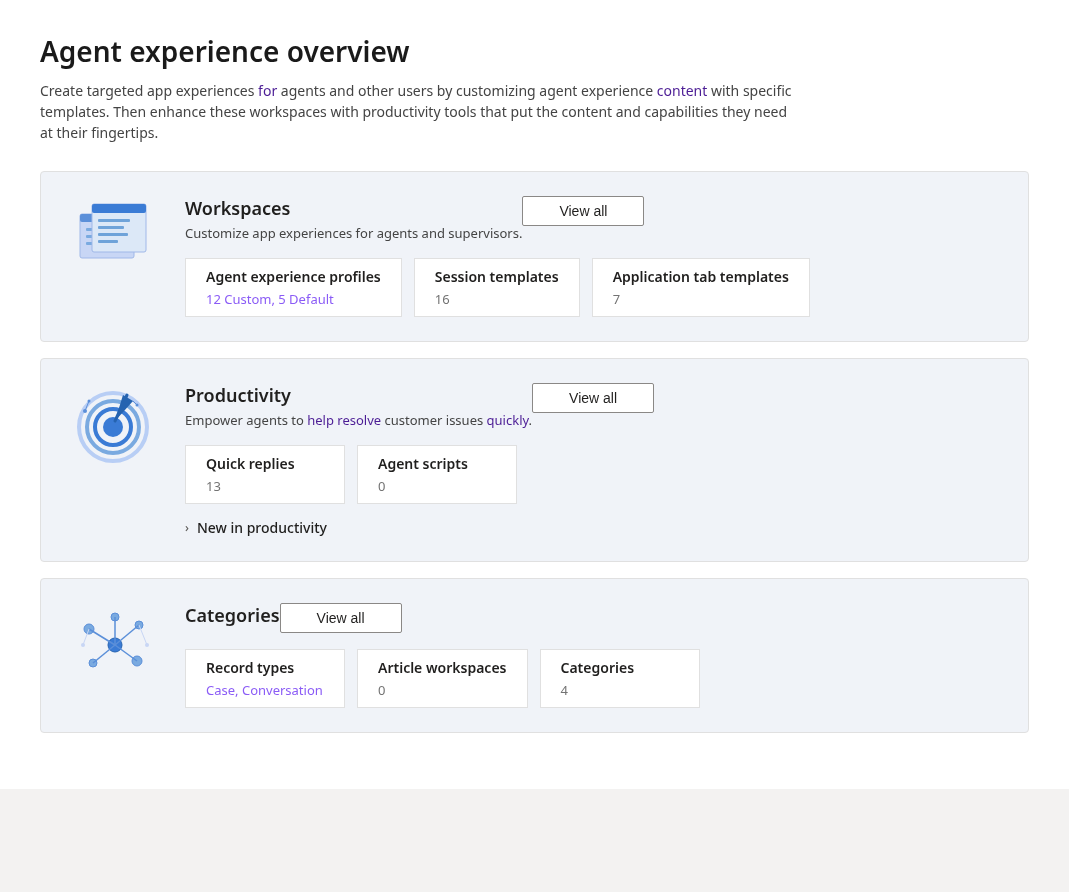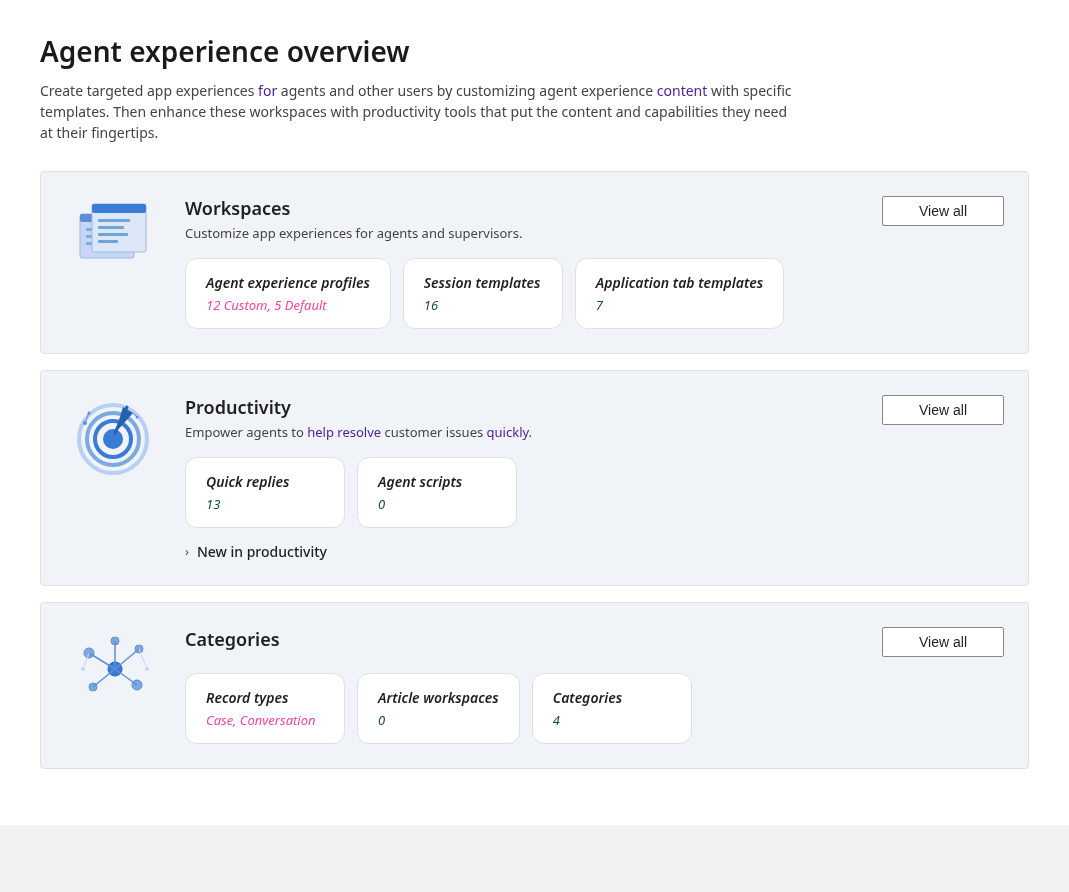--- a/index.html
+++ b/index.html
@@ -48,21 +48,20 @@
       width: 100px;
       display: flex;
       align-items: center;
       justify-content: center;
     }
     .section-content {
       flex: 1;
     }
     .section-header {
       display: flex;
-      justify-content: space-between;
       align-items: flex-start;
       margin-bottom: 16px;
     }
     .section-title {
       font-size: 18px;
       font-weight: 600;
       color: #201f1e;
       margin-bottom: 4px;
     }
     .section-desc {
@@ -82,37 +81,36 @@
     }
 
     .cards-row {
       display: flex;
       gap: 12px;
       flex-wrap: wrap;
     }
     .card {
       background: #fff;
       border: 1px solid #e0e0e0;
-      border-radius: 12px;
-      padding: 14px 20px;
+      border-radius: 0;
+      padding: 8px 20px;
       min-width: 160px;
       cursor: pointer;
-      font-style: italic;
     }
     .card-title {
       font-size: 14px;
       font-weight: 600;
       color: #201f1e;
       margin-bottom: 4px;
     }
     .card-value {
       font-size: 13px;
-      color: #14532d;
-    }
-    .card-value-link { color: #ec4899; font-size: 13px; }
+      color: #737373;
+    }
+    .card-value-link { color: #8b5cf6; font-size: 13px; }
 
     .new-in-section {
       margin-top: 14px;
       display: flex;
       align-items: center;
       gap: 8px;
       cursor: pointer;
       font-size: 14px;
       color: #201f1e;
       font-weight: 500;

